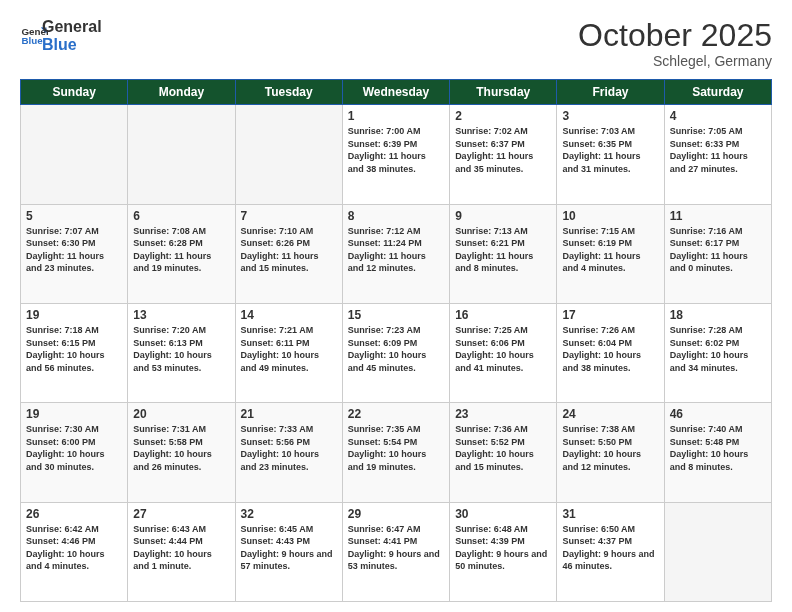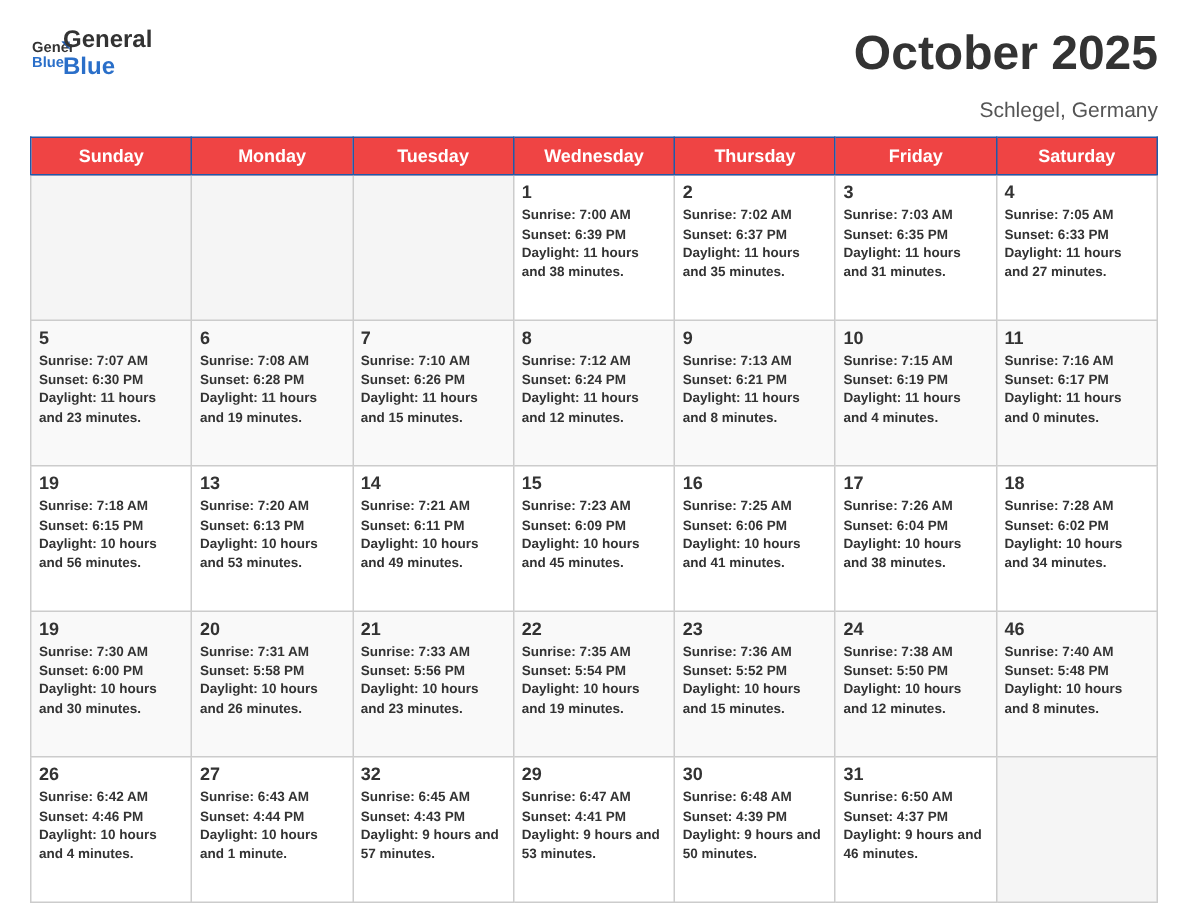--- a/index.html
+++ b/index.html
@@ -30,38 +30,37 @@
     }
     .logo-icon {
       width: 28px;
       height: 28px;
     }
     .title-block {
       text-align: right;
     }
     .month-title {
       font-size: 32px;
-      font-weight: bold;
+      font-weight: normal;
       color: #333;
       line-height: 1.1;
     }
     .subtitle {
       font-size: 14px;
       color: #555;
-      margin-top: 12px;
     }
     .calendar {
       flex: 1;
       border: 1px solid #ccc;
       border-collapse: collapse;
       width: 100%;
       table-layout: fixed;
     }
     .calendar th {
-      background-color: #ef4444;
+      background-color: #14532d;
       color: white;
       font-size: 12px;
       font-weight: bold;
       text-align: center;
       padding: 5px 2px;
       border: 1px solid #1e5aaa;
     }
     .calendar td {
       border: 1px solid #ccc;
       vertical-align: top;
@@ -180,21 +179,21 @@
           <td>
             <span class="day-number">7</span>
             <div class="day-info">Sunrise: 7:10 AM
 Sunset: 6:26 PM
 Daylight: 11 hours
 and 15 minutes.</div>
           </td>
           <td>
             <span class="day-number">8</span>
             <div class="day-info">Sunrise: 7:12 AM
-Sunset: 6:24 PM
+Sunset: 11:24 PM
 Daylight: 11 hours
 and 12 minutes.</div>
           </td>
           <td>
             <span class="day-number">9</span>
             <div class="day-info">Sunrise: 7:13 AM
 Sunset: 6:21 PM
 Daylight: 11 hours
 and 8 minutes.</div>
           </td>

